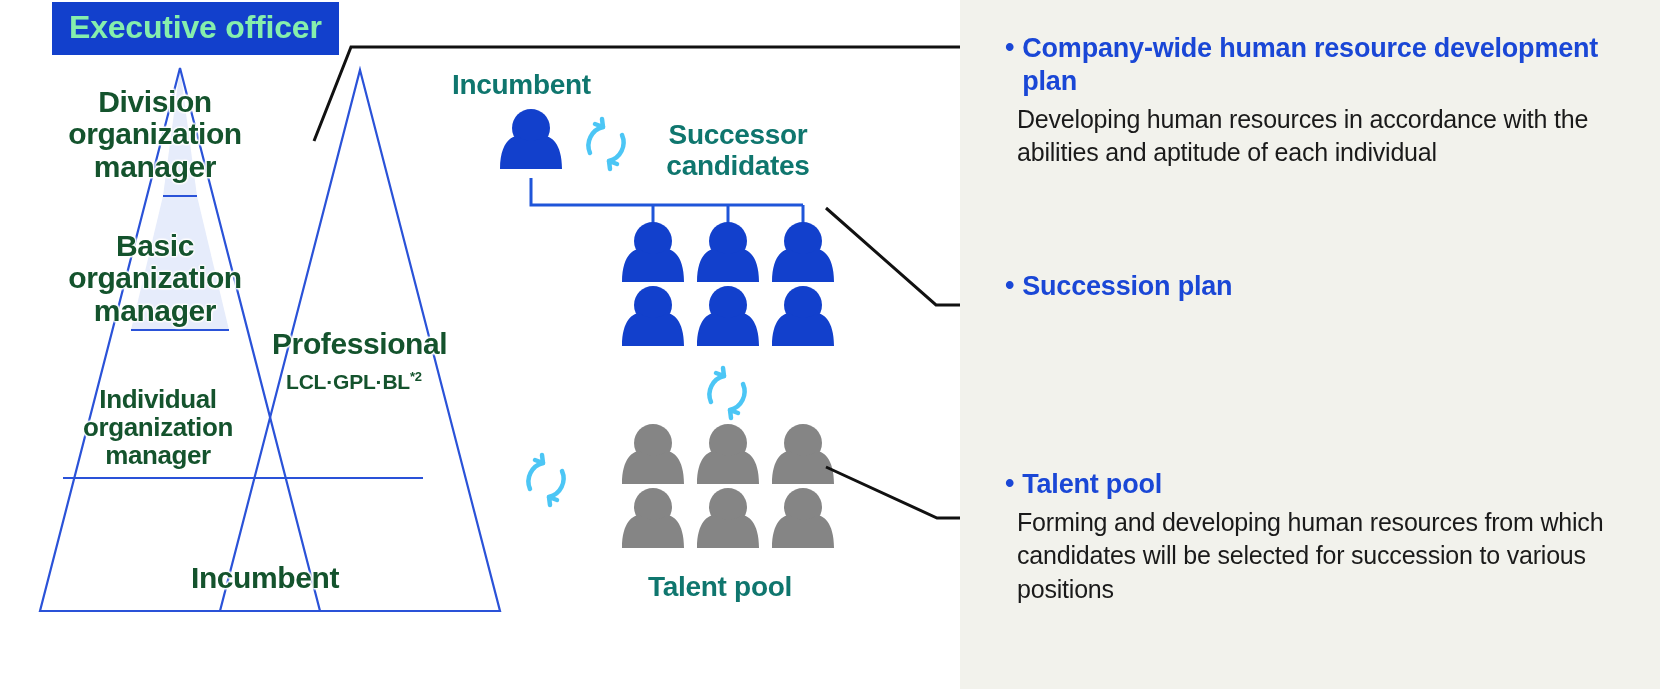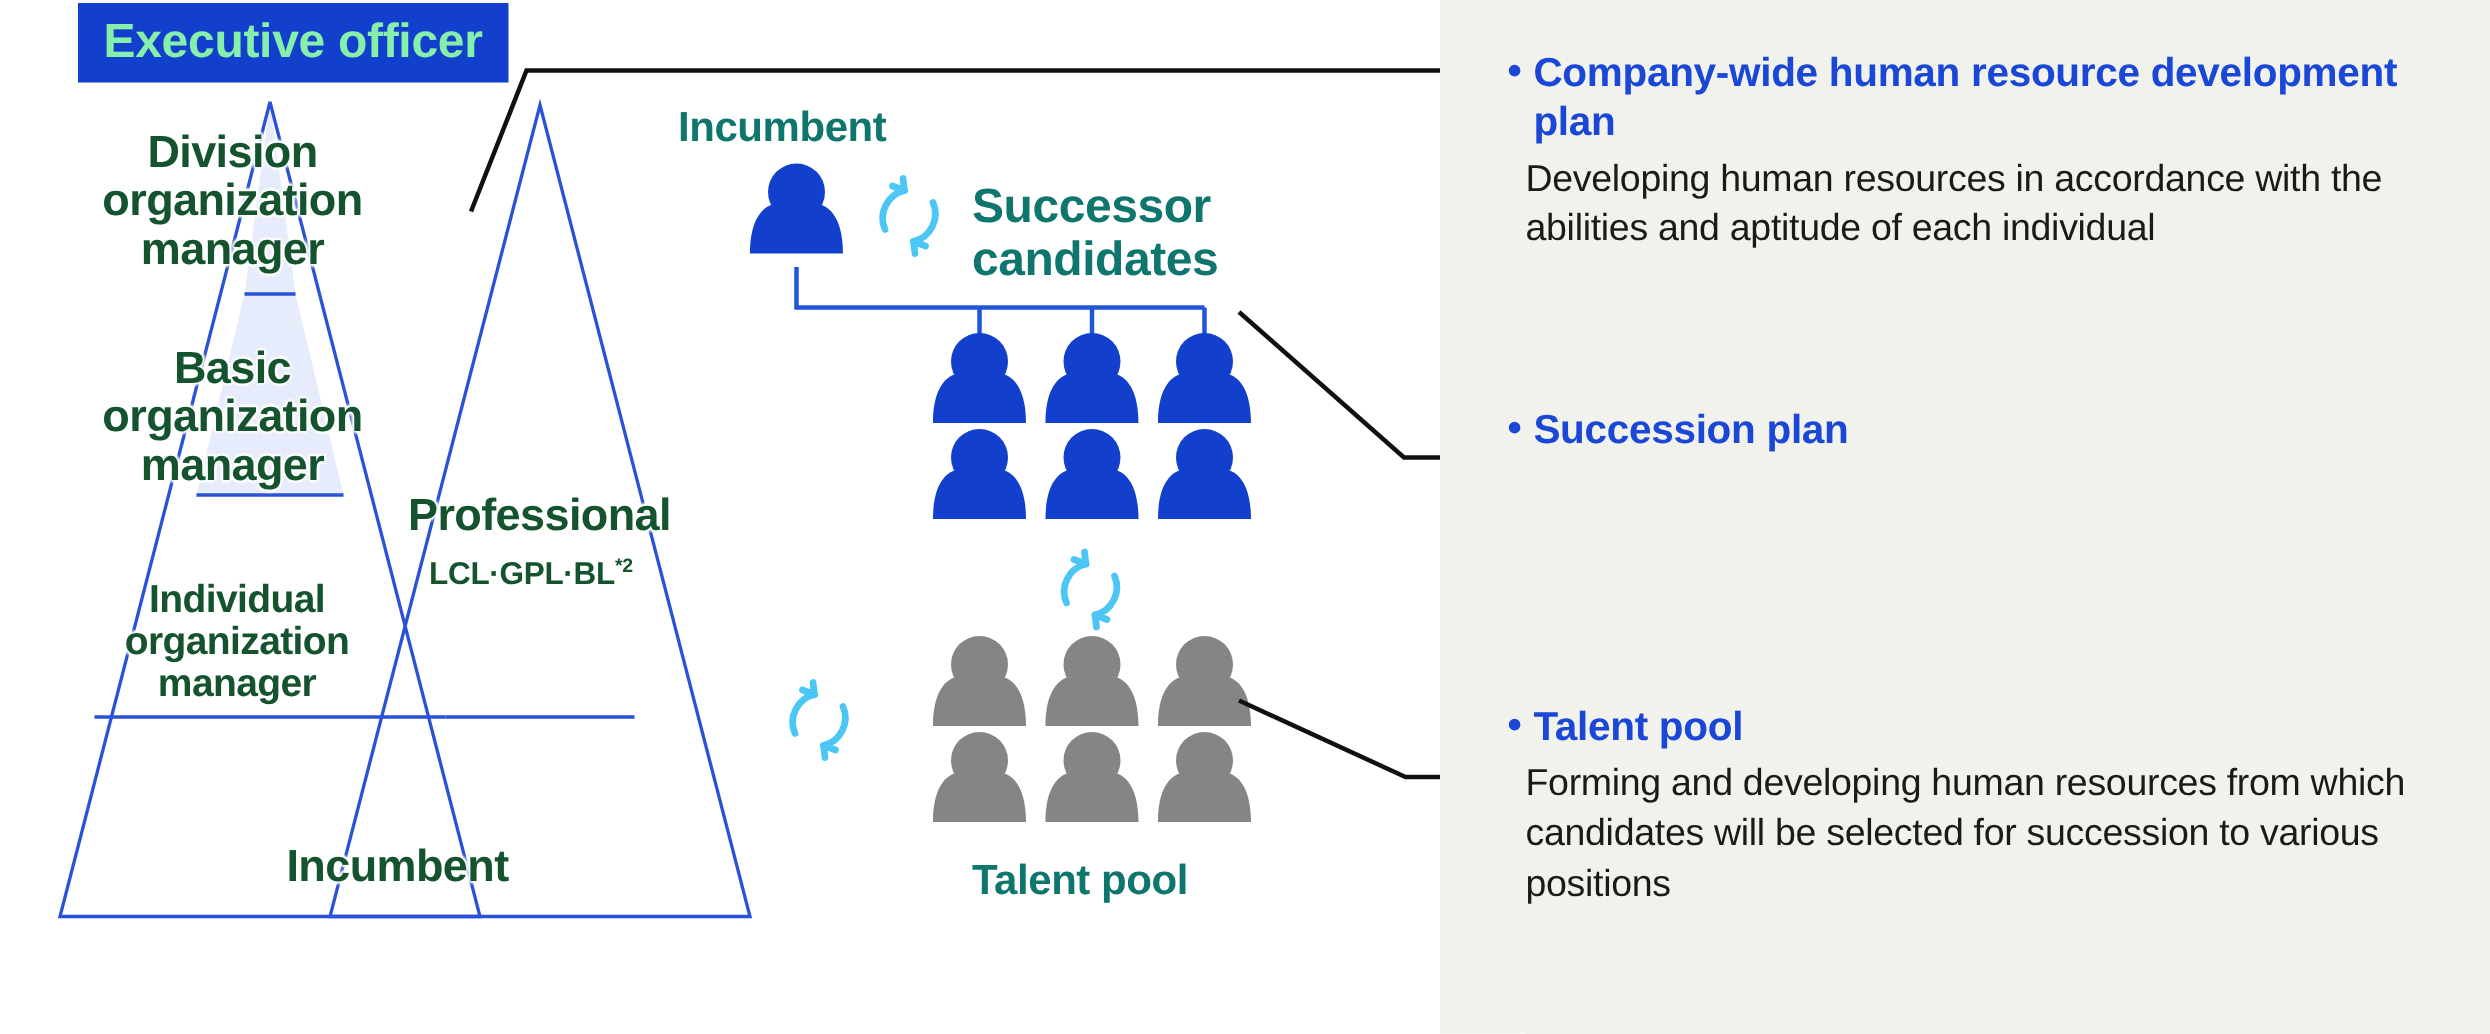--- a/index.html
+++ b/index.html
@@ -62,21 +62,21 @@
   .lbl-prof{left:272px;top:328px;width:180px;font-size:30px;text-align:left;}
   .lbl-prof-sub{left:286px;top:370px;width:190px;font-size:21px;text-align:left;letter-spacing:-0.2px;}
   .sup{font-size:13px;vertical-align:super;}
 
   
   .blue-label{
     position:absolute;color:#0f766e;font-weight:bold;
     line-height:1.1;letter-spacing:-0.3px;
   }
   .lbl-incumbent{left:452px;top:70px;font-size:28px;}
-  .lbl-successor{left:648px;top:120px;width:180px;font-size:32px;text-align:left;}
+  .lbl-successor{left:648px;top:120px;width:180px;font-size:28px;text-align:center;}
   .lbl-talentpool{left:600px;top:572px;width:240px;font-size:28px;text-align:center;}
 </style>
 </head>
 <body>
 
 <div id="root">
 
   <div class="panel"></div>
 
   <svg class="layer" viewBox="0 0 1660 689">

